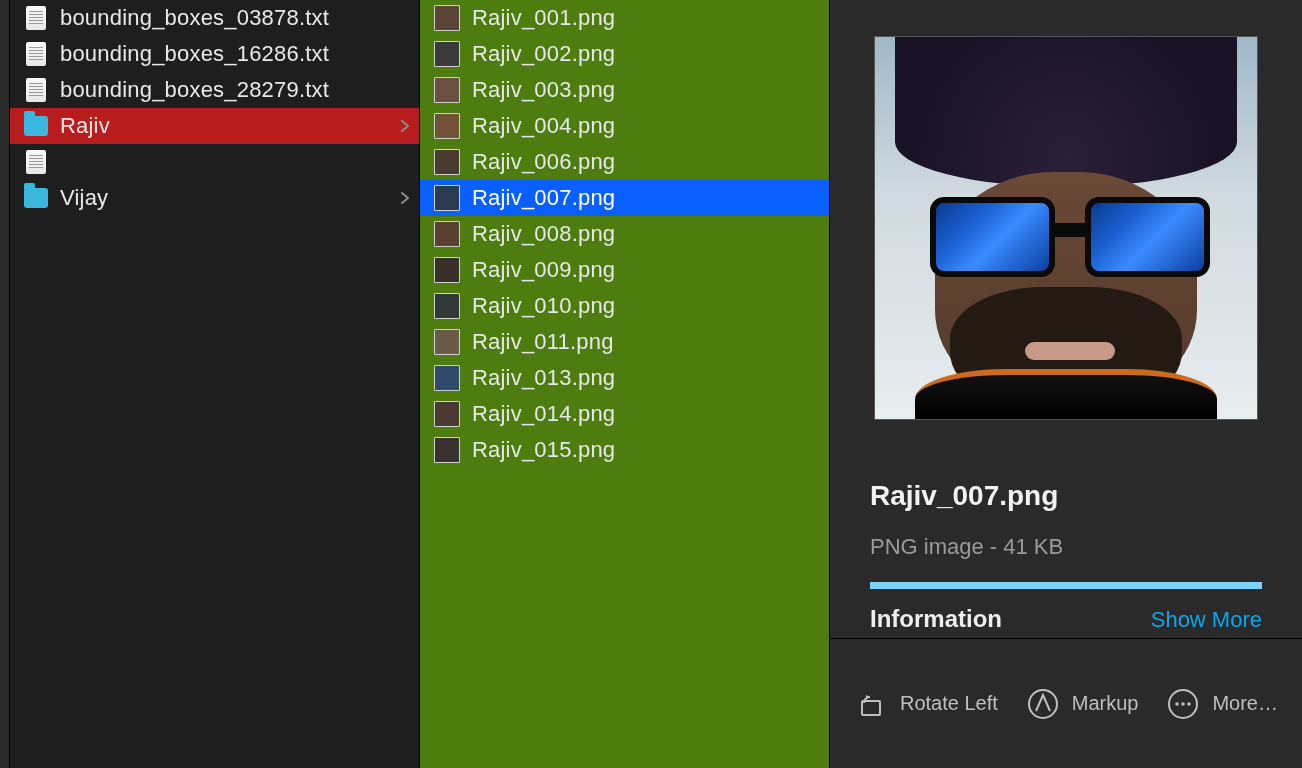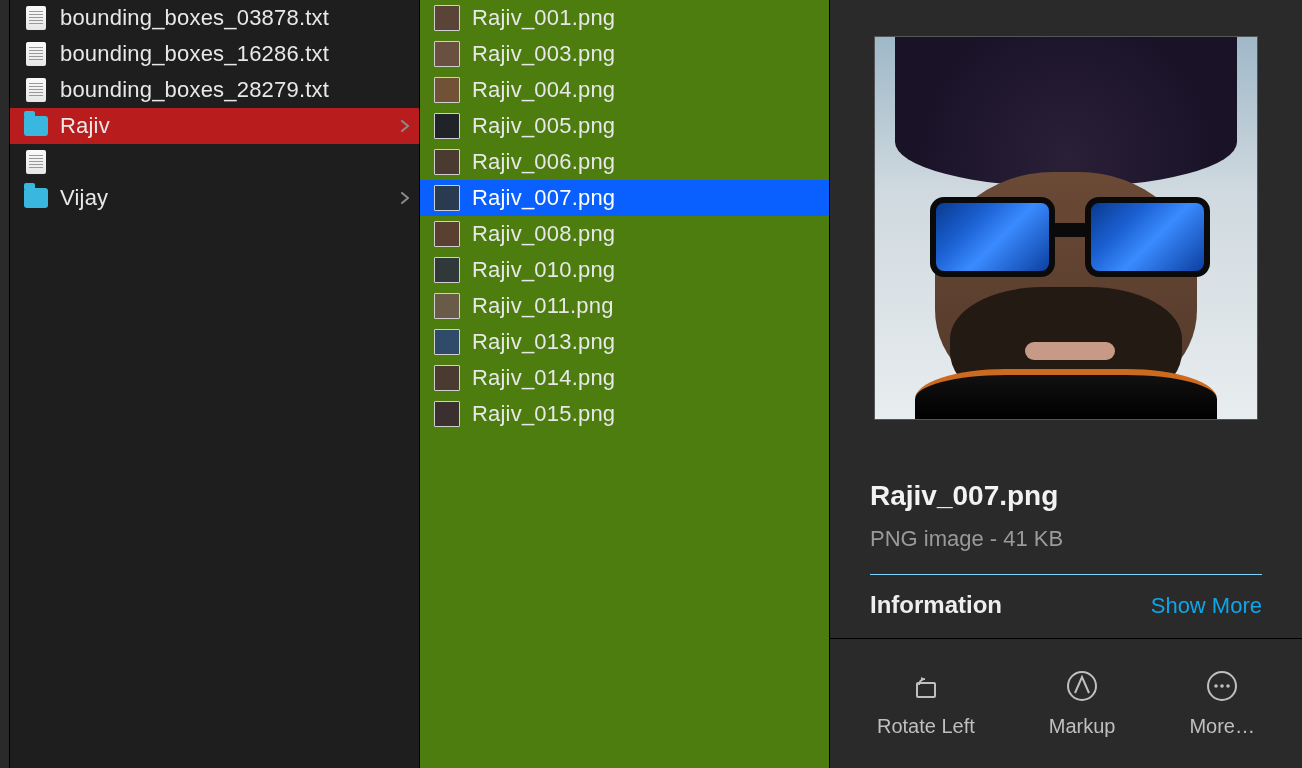--- a/index.html
+++ b/index.html
@@ -153,28 +153,28 @@
   .preview-meta {
     width: 100%;
     margin-top: 60px;
   }
   .preview-title {
     font-size: 28px;
     font-weight: 700;
     color: #f2f2f2;
   }
   .preview-sub {
-    margin-top: 14px;
+    margin-top: 22px;
     font-size: 22px;
     color: #9a9a9a;
   }
   .info-row {
     margin-top: 22px;
     padding-top: 16px;
-    border-top: 1px solid #7dd3fc;
+    border-top: 7px solid #7dd3fc;
     display: flex;
     justify-content: space-between;
     align-items: baseline;
   }
   .info-label {
     font-size: 24px;
     font-weight: 700;
     color: #eee;
   }
   .show-more {
@@ -186,21 +186,21 @@
   .actions {
     border-top: 1px solid #000;
     height: 130px;
     display: flex;
     justify-content: space-around;
     align-items: center;
     padding: 0 10px;
     background:#2a2a2a;
   }
   .act {
-    display:flex; flex-direction:column; align-items:center; gap:12px;
+    display:flex; flex-direction:row; align-items:center; gap:12px;
     color:#bfbfbf; font-size:20px;
   }
   .act-ic{ width:34px; height:34px; display:flex; align-items:center; justify-content:center; }
   .act-ic svg{stroke:#bfbfbf;fill:none;stroke-width:2;}
 </style>
 </head>
 <body>
 
 <div class="root">
   <div class="edge"></div>
@@ -252,42 +252,46 @@
         </span>
       </div>
     </div>
 
   <div class="col2" id="col2">
       <div class="row">
         <span class="thumb" style="background: rgb(90, 68, 56);"></span>
         <span class="fname">Rajiv_001.png</span>
       </div>
       <div class="row">
+        <span class="thumb" style="background: rgb(58, 58, 58);"></span>
+        <span class="fname">Rajiv_002.png</span>
+      </div>
+      <div class="row">
         <span class="thumb" style="background: rgb(106, 80, 64);"></span>
         <span class="fname">Rajiv_003.png</span>
       </div>
       <div class="row">
         <span class="thumb" style="background: rgb(113, 82, 54);"></span>
         <span class="fname">Rajiv_004.png</span>
-      </div>
-      <div class="row">
-        <span class="thumb" style="background: rgb(32, 36, 40);"></span>
-        <span class="fname">Rajiv_005.png</span>
       </div>
       <div class="row">
         <span class="thumb" style="background: rgb(74, 58, 48);"></span>
         <span class="fname">Rajiv_006.png</span>
       </div>
       <div class="row selected-file">
         <span class="thumb" style="background: rgb(42, 58, 80);"></span>
         <span class="fname">Rajiv_007.png</span>
       </div>
       <div class="row">
         <span class="thumb" style="background: rgb(90, 64, 48);"></span>
         <span class="fname">Rajiv_008.png</span>
+      </div>
+      <div class="row">
+        <span class="thumb" style="background: rgb(58, 48, 42);"></span>
+        <span class="fname">Rajiv_009.png</span>
       </div>
       <div class="row">
         <span class="thumb" style="background: rgb(48, 56, 58);"></span>
         <span class="fname">Rajiv_010.png</span>
       </div>
       <div class="row">
         <span class="thumb" style="background: rgb(106, 90, 72);"></span>
         <span class="fname">Rajiv_011.png</span>
       </div>
       <div class="row">

